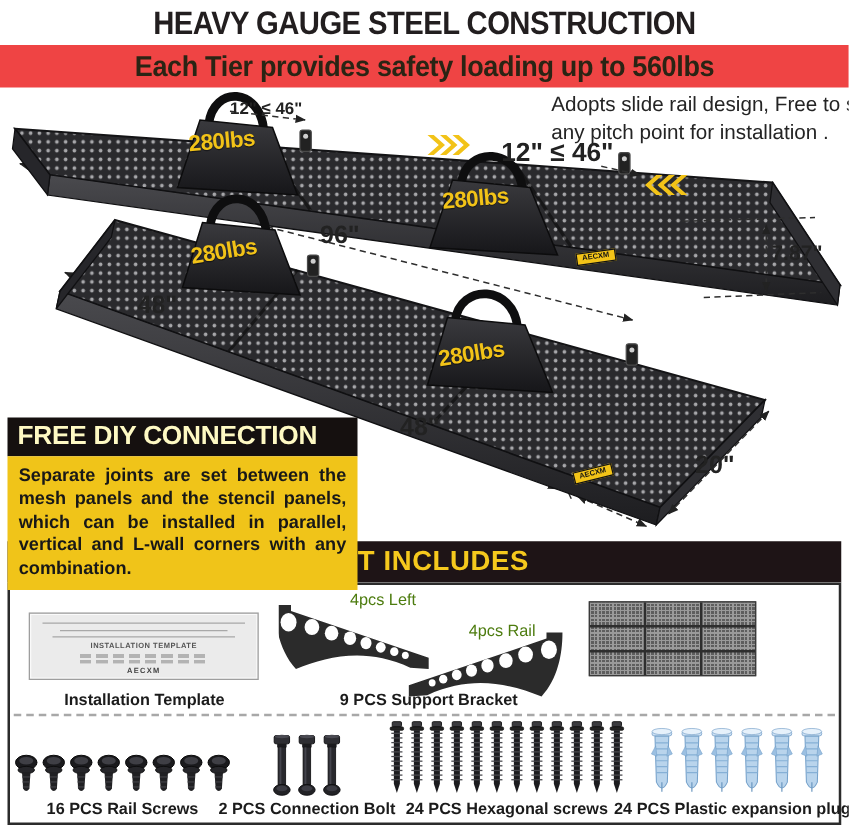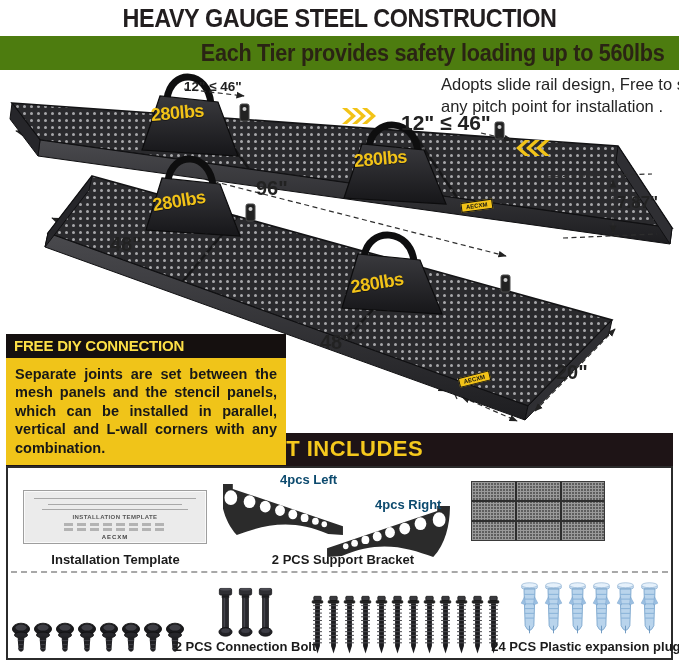--- a/index.html
+++ b/index.html
@@ -2,21 +2,21 @@
 <html><head>
 <meta charset="utf-8">
 <style>
   html,body{margin:0;padding:0}
   body{width:679px;height:664px;background:#fff;overflow:hidden;
        font-family:"Liberation Sans",sans-serif;color:#1f1f1f;position:relative}
 
   
   .title{height:36px;line-height:36px;text-align:center;font-size:26px;font-weight:900;
          letter-spacing:-.5px;color:#221e1f;transform:scaleX(.9);transform-origin:center;white-space:nowrap}
-  .banner{height:34px;background:#4d7c0f;display:flex;align-items:center;justify-content:flex-end}
+  .banner{height:34px;background:#ef4444;display:flex;align-items:center;justify-content:center}
   .banner span{font-size:23px;font-weight:700;color:#2a2414;letter-spacing:-.3px;
                transform:scaleX(.94);white-space:nowrap}
 
   
   .scene{position:relative;height:360px}
   .scene svg.main{position:absolute;left:0;top:0}
   .lbl{position:absolute;white-space:nowrap;color:#222}
   .note{left:441px;top:4px;font-size:16.5px;line-height:1.32;color:#242424}
   .dim-sm{left:184px;top:9px;font-size:13.5px;font-weight:600}
   .dim-lg{left:401px;top:41px;font-size:21px;font-weight:600}
@@ -31,21 +31,21 @@
   .loadB{left:354px;top:81px;transform:rotate(-5deg)}
   .loadC{left:153px;top:125px;transform:rotate(-9deg)}
   .loadD{left:351px;top:207px;transform:rotate(-9deg)}
   .chip{position:absolute;background:#F2C318;color:#141414;font-size:6px;font-weight:700;
         line-height:1;padding:1px 4px;border:1px solid #141414;transform-origin:left center}
   .chip1{left:461px;top:133px;transform:rotate(-8deg)}
   .chip2{left:459px;top:308px;transform:rotate(-14deg)}
 
   
   .diy{position:absolute;left:6px;top:264px;width:280px}
-  .diy-h{background:#15100f;color:#fde047;font-weight:800;font-size:15px;padding:3px 8px 4px;
+  .diy-h{background:#15100f;color:#fef9c3;font-weight:800;font-size:21px;padding:3px 8px 4px;
          letter-spacing:-.2px}
   .diy-b{background:#F0C419;color:#181818;font-weight:700;font-size:14.5px;line-height:1.27;
          padding:7px 9px 8px;text-align:justify}
 
   
   .set-bar{margin:3px 6px 0;background:#1E1416;color:#F5C91D;text-align:center;
            font-size:22px;font-weight:900;letter-spacing:.5px;padding:3px 0 4px}
   .parts{margin:0 6px;border:2px solid #2b2b2b;background:#fff}
   .row{display:flex}
   .row1{height:103px}
@@ -63,21 +63,21 @@
   .sl1{top:7px}.sl2{top:13px;left:24px;right:24px}.sl3{top:18px;left:18px;right:18px}
   .sheet-title{position:absolute;top:23px;left:0;right:0;text-align:center;font-size:6px;
                font-weight:700;color:#555;letter-spacing:.4px}
   .sheet-rows{position:absolute;top:32px;left:40px;right:40px;height:8px;
       background:repeating-linear-gradient(90deg,#b3b3b3 0 9px,transparent 9px 13px);
       -webkit-mask:repeating-linear-gradient(0deg,#000 0 3px,transparent 3px 5px);
       mask:repeating-linear-gradient(0deg,#000 0 3px,transparent 3px 5px)}
   .sheet-brand{position:absolute;bottom:3px;left:0;right:0;text-align:center;font-size:6px;
                font-weight:700;color:#444;letter-spacing:1px}
 
-  .sub-note{position:absolute;font-size:13px;font-weight:700;color:#0c4a6e;white-space:nowrap}
+  .sub-note{position:absolute;font-size:13px;font-weight:400;color:#4d7c0f;white-space:nowrap}
   .sn-left{left:57px;top:4px}
   .sn-right{left:152px;top:29px}
 
   
   .gridimg{position:absolute;left:8px;top:13px;width:132px;height:58px;border:1px solid #3a3a3a;
      background:repeating-linear-gradient(0deg,#9a9a9a 0 1px,transparent 1px 3px),
                 repeating-linear-gradient(90deg,#9a9a9a 0 1px,transparent 1px 3px),#5e5e5e}
   .gv{position:absolute;top:0;bottom:0;width:2px;background:#2e2e2e}
   .gh{position:absolute;left:0;right:0;height:2px;background:#2e2e2e}
 
@@ -296,22 +296,22 @@
       </div>
       <div class="plabel">Installation Template</div>
     </div>
 
     <div class="cell c-brackets">
       <svg width="240" height="103" viewBox="0 0 240 103" style="position:absolute;left:0;top:0">
         <use href="#icon-bracket" x="0" y="0" width="128" height="59" transform="translate(-6,14)"></use>
         <use href="#icon-bracket" x="0" y="0" width="128" height="59" transform="translate(230,36) scale(-1,1)"></use>
       </svg>
       <span class="sub-note sn-left">4pcs Left</span>
-      <span class="sub-note sn-right">4pcs Right</span>
-      <div class="plabel">2 PCS Support Bracket</div>
+      <span class="sub-note sn-right">4pcs Rail</span>
+      <div class="plabel">9 PCS Support Bracket</div>
     </div>
 
     <div class="cell c-grids">
       <div class="gridimg">
         <div class="gv" style="left:43px"></div>
           <div class="gv" style="left:88px"></div>
         <div class="gh" style="top:18px"></div>
           <div class="gh" style="top:38px"></div>
       </div>
     </div>
@@ -341,20 +341,21 @@
           <svg width="20" height="36">
             <use href="#icon-railscrew" width="20" height="36"></use>
           </svg>
           <svg width="20" height="36">
             <use href="#icon-railscrew" width="20" height="36"></use>
           </svg>
           <svg width="20" height="36">
             <use href="#icon-railscrew" width="20" height="36"></use>
           </svg>
         </div>
+      <div class="plabel">16 PCS Rail Screws</div>
     </div>
     <div class="cell c-bolt">
       <div class="icons g3">
           <svg width="17" height="52">
             <use href="#icon-bolt" width="17" height="52"></use>
           </svg>
           <svg width="17" height="52">
             <use href="#icon-bolt" width="17" height="52"></use>
           </svg>
           <svg width="17" height="52">
@@ -395,20 +396,21 @@
           <svg width="13" height="63">
             <use href="#icon-hexscrew" width="13" height="63"></use>
           </svg>
           <svg width="13" height="63">
             <use href="#icon-hexscrew" width="13" height="63"></use>
           </svg>
           <svg width="13" height="63">
             <use href="#icon-hexscrew" width="13" height="63"></use>
           </svg>
         </div>
+      <div class="plabel">24 PCS Hexagonal screws</div>
     </div>
     <div class="cell c-plug">
       <div class="icons g5">
           <svg width="19" height="57">
             <use href="#icon-plug" width="19" height="57"></use>
           </svg>
           <svg width="19" height="57">
             <use href="#icon-plug" width="19" height="57"></use>
           </svg>
           <svg width="19" height="57">

